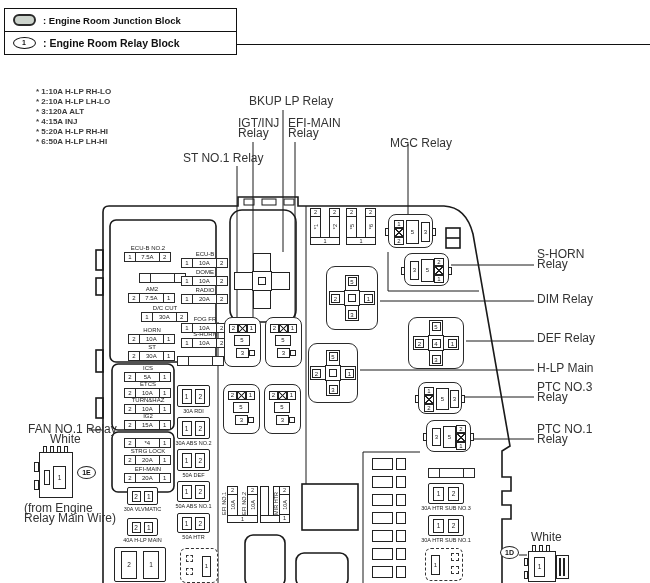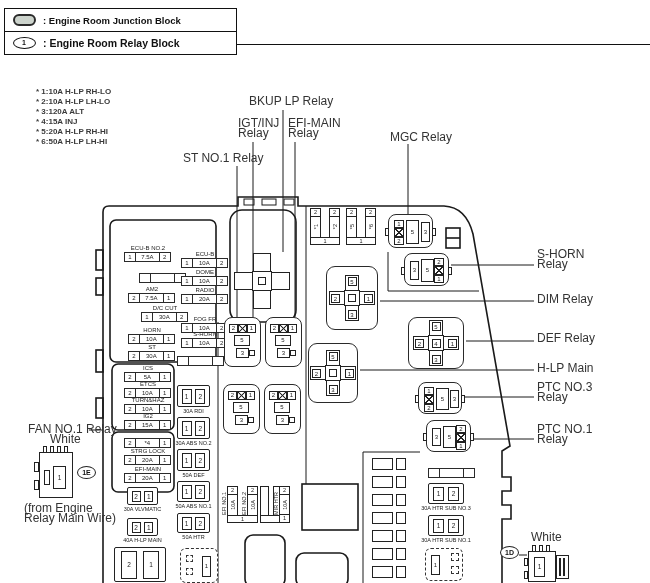--- a/index.html
+++ b/index.html
@@ -181,21 +181,21 @@
       <div class="cline">BKUP LP Relay</div>
     </div>
     <div class="callout" style="left: 238px; top: 119px;">
       <div class="cline">IGT/INJ</div>
       <div class="cline">Relay</div>
     </div>
     <div class="callout" style="left: 288px; top: 119px;">
       <div class="cline">EFI-MAIN</div>
       <div class="cline">Relay</div>
     </div>
-    <div class="callout" style="left: 390px; top: 133px; text-align: center;">
+    <div class="callout" style="left: 390px; top: 139px; text-align: center;">
       <div class="cline">MGC Relay</div>
     </div>
     <div class="callout" style="left: 183px; top: 154px;">
       <div class="cline">ST NO.1 Relay</div>
     </div>
     <div class="callout" style="left: 537px; top: 250px;">
       <div class="cline">S-HORN</div>
       <div class="cline">Relay</div>
     </div>
     <div class="callout" style="left: 537px; top: 295px;">

